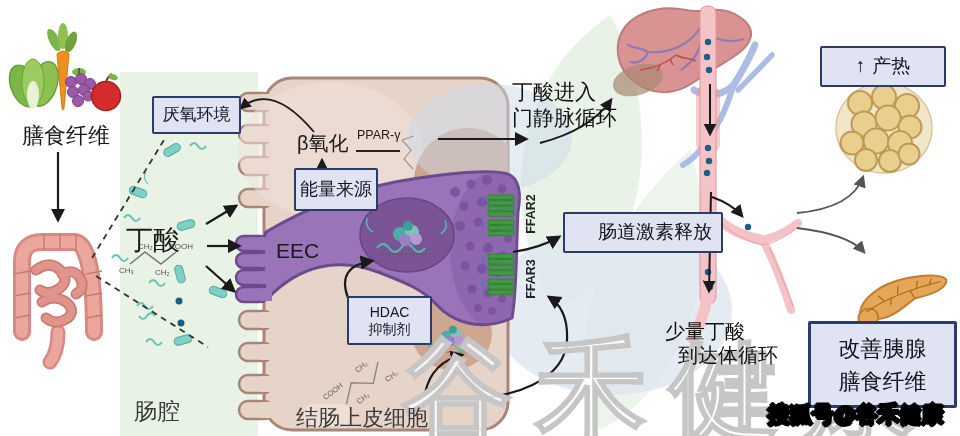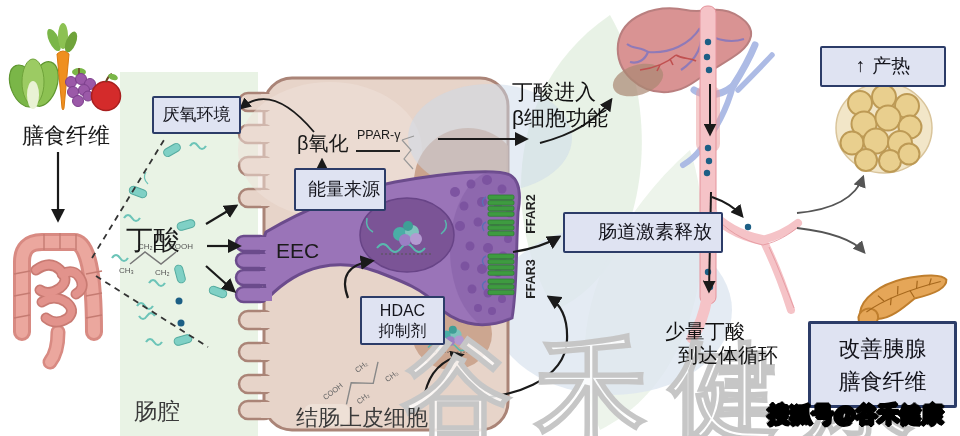--- a/index.html
+++ b/index.html
@@ -383,34 +383,34 @@
 <div class="lbl bold" style="left:276px;top:239px;font-size:21px;">EEC</div>
 <div class="lbl bold" style="left:297px;top:130px;font-size:20px;">β氧化</div>
 <div class="lbl bold" style="left:357px;top:128px;font-size:12.5px;">PPAR-γ</div>
 <div class="lbl" style="left:356px;top:150px;width:44px;height:2px;background:#222;"></div>
 <div class="lbl bold" style="left:296px;top:403px;font-size:22px;color:#3a3a3a;">结肠上皮细胞</div>
 <div class="vlabel" style="left:506px;top:207px;">FFAR2</div>
 <div class="vlabel" style="left:506px;top:272px;">FFAR3</div>
 
 <div class="lbl bold two-line" style="left:512px;top:79px;font-size:21px;color:#111;">
   <span style="display:block;">丁酸进入</span>
-  <span style="display:block;">β细胞功能</span>
+  <span style="display:block;">门静脉循环</span>
 </div>
 <div class="lbl bold two-line" style="left:665px;top:319px;font-size:20px;color:#111;">
   <span style="display:block;">少量丁酸</span>
   <span style="display:block;margin-left:13px;">到达体循环</span>
 </div>
 
 <div class="box" style="left:152px;top:96px;width:85px;height:34px;font-size:17px;">
   <span>厌氧环境</span>
 </div>
-<div class="box" style="left:294px;top:168px;width:80px;height:39px;font-size:18px;padding-left:8px;">
+<div class="box" style="left:294px;top:168px;width:80px;height:39px;font-size:18px;">
   <span>能量来源</span>
 </div>
-<div class="box" style="left:360px;top:296px;width:81px;height:45px;font-size:16px;">
+<div class="box" style="left:347px;top:296px;width:81px;height:45px;font-size:14px;">
   <span>HDAC</span>
   <span>抑制剂</span>
 </div>
 <div class="box" style="left:563px;top:212px;width:132px;height:37px;font-size:19px;padding-left:24px;">
   <span>肠道激素释放</span>
 </div>
 <div class="box" style="left:820px;top:46px;width:122px;height:37px;font-size:19px;flex-direction:row;gap:7px;">
   <span style="font-weight:bold;">↑</span>
   <span>产热</span>
 </div>

